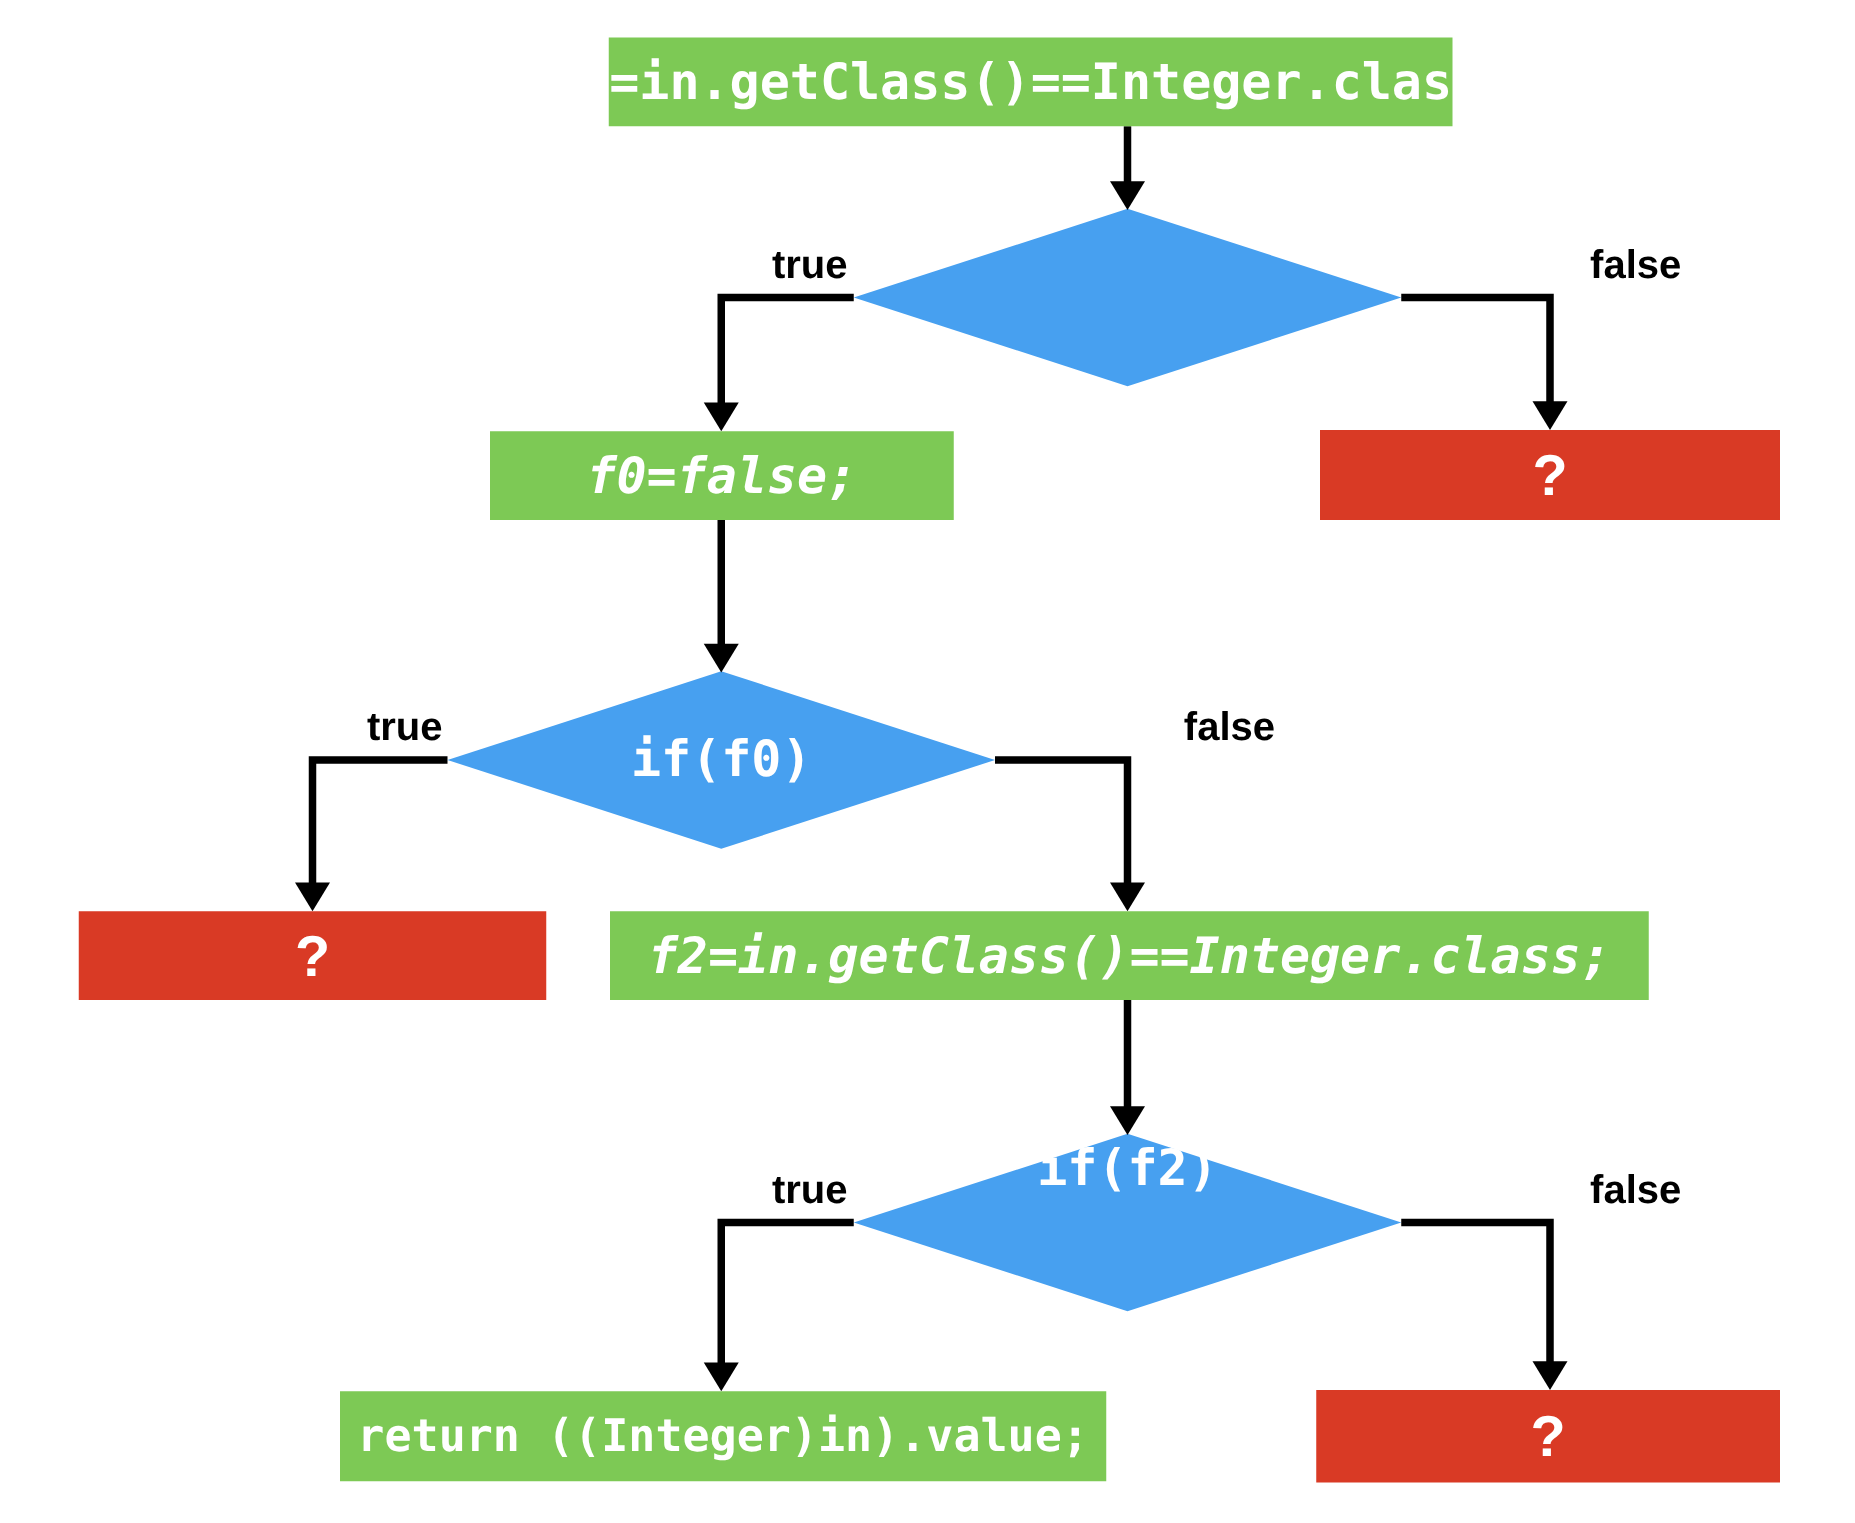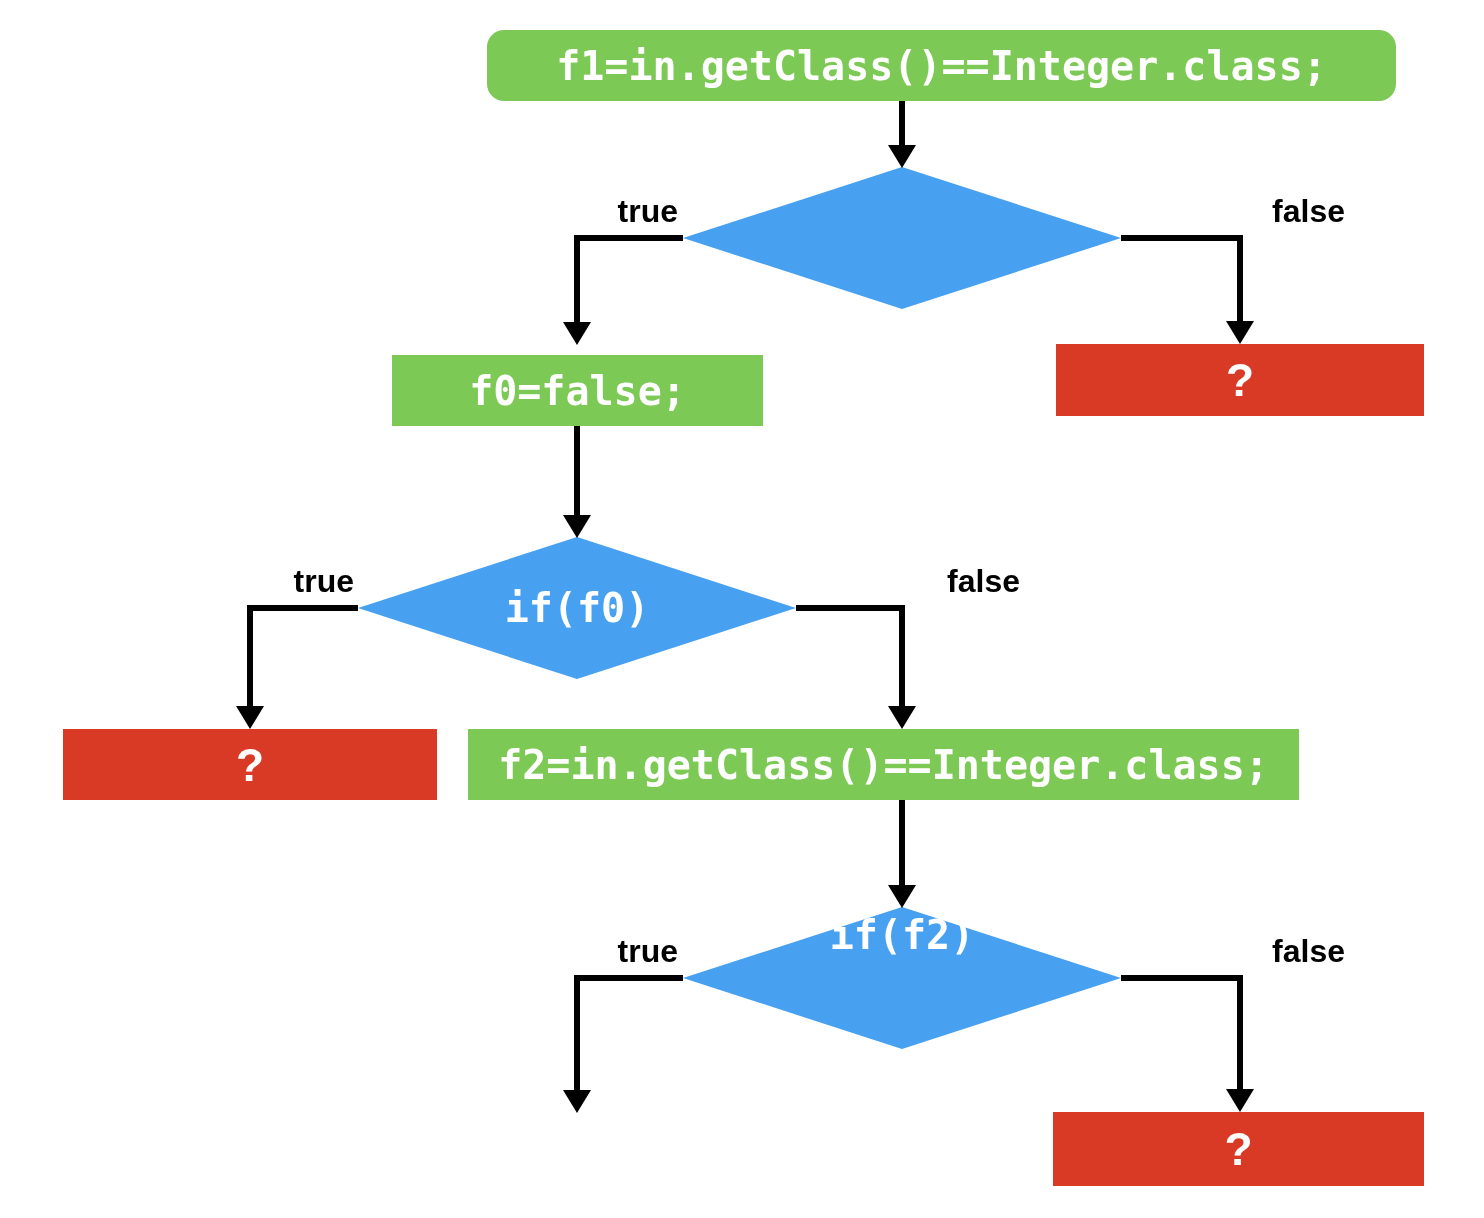--- a/index.html
+++ b/index.html
@@ -46,25 +46,25 @@
     color: var(--label_text, #000000);
     font-family: "Liberation Sans", sans-serif;
     font-weight: bold;
     font-size: 32px;
     line-height: 44px;
   }
   .branch.tright { text-align: right; }
   .branch.tleft  { text-align: right; }
 
   
-  #stmt-f1     { left: 487px;  top: 30px;   width: 909px; height: 71px; border-radius: 17px; }
+  #stmt-f1     { left: 487px;  top: 30px;   width: 675px; height: 71px; }
   #unk-1       { left: 1056px; top: 344px;  width: 368px; height: 72px; }
-  #stmt-f0     { left: 392px;  top: 355px;  width: 371px; height: 71px; }
+  #stmt-f0     { left: 392px;  top: 345px;  width: 371px; height: 71px; font-style: italic; }
   #unk-2       { left: 63px;   top: 729px;  width: 374px; height: 71px; }
-  #stmt-f2     { left: 468px;  top: 729px;  width: 831px; height: 71px; }
+  #stmt-f2     { left: 488px;  top: 729px;  width: 831px; height: 71px; font-style: italic; }
   #stmt-return { left: 272px;  top: 1113px; width: 613px; height: 72px; font-size: 36px; }
   #unk-3       { left: 1053px; top: 1112px; width: 371px; height: 74px; }
 
   
   #if-f1-label { left: 683px; top: 217px; width: 438px; }
   #if-f0-label { left: 358px; top: 587px; width: 438px; }
   #if-f2-label { left: 683px; top: 914px; width: 438px; }
 
   
   #bl-f1-true  { left: 478px;  top: 189px; width: 200px; }
@@ -104,20 +104,21 @@
     <polygon class="arrowhead" points="888,885 916,885 902,908"></polygon>
     <polygon class="arrowhead" points="563,1090 591,1090 577,1113"></polygon>
     <polygon class="arrowhead" points="1226,1089 1254,1089 1240,1112"></polygon>
   </svg>
 
   <div class="box process" id="stmt-f1">f1=in.getClass()==Integer.class;</div>
   <div class="box process" id="stmt-f0">f0=false;</div>
   <div class="box unknown" id="unk-1">?</div>
   <div class="box unknown" id="unk-2">?</div>
   <div class="box process" id="stmt-f2">f2=in.getClass()==Integer.class;</div>
+  <div class="box process" id="stmt-return">return ((Integer)in).value;</div>
   <div class="box unknown" id="unk-3">?</div>
 
   <div class="dlabel" id="if-f0-label">if(f0)</div>
   <div class="dlabel" id="if-f2-label">if(f2)</div>
 
   <div class="branch tright" id="bl-f1-true">true</div>
   <div class="branch tleft" id="bl-f1-false">false</div>
   <div class="branch tright" id="bl-f0-true">true</div>
   <div class="branch tleft" id="bl-f0-false">false</div>
   <div class="branch tright" id="bl-f2-true">true</div>

